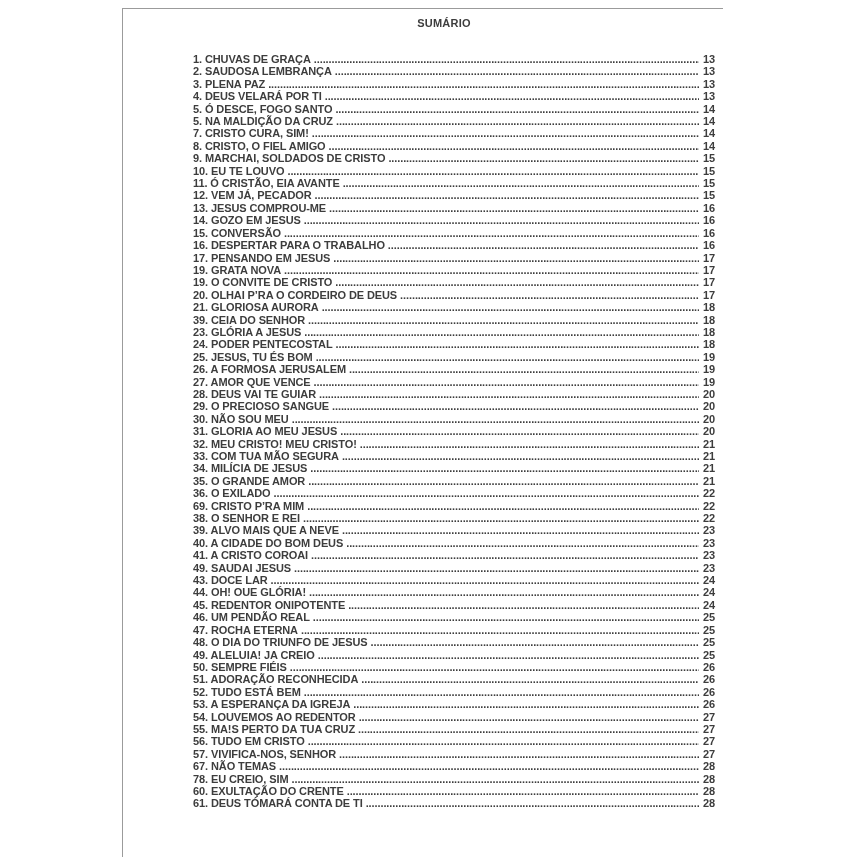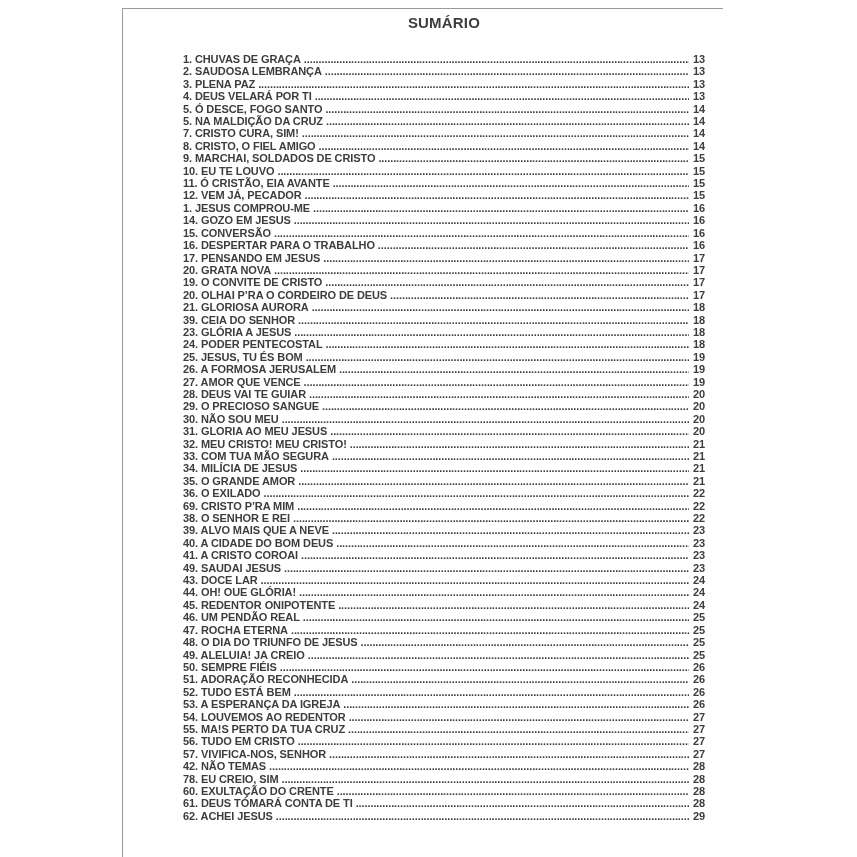--- a/index.html
+++ b/index.html
@@ -28,28 +28,29 @@
     border-left: 1px solid var(--border);
     pointer-events: none;
   }
   .content {
     position: absolute;
     left: 183px; top: 14px;
     width: 522px;
   }
   .page-title {
     text-align: center;
-    font-size: 15px;
+    font-size: 11px;
     line-height: 18px;
     font-weight: bold;
     letter-spacing: 0.2px;
     margin-bottom: 21px;
   }
   .toc {
     width: 100%;
+    margin-left: 10px;
   }
   .row {
     display: flex;
     align-items: baseline;
     font-size: 11px;
     font-weight: bold;
     line-height: 12.4px;
     letter-spacing: -0.1px;
     white-space: nowrap;
   }
@@ -147,21 +148,21 @@
     <span class="pg">15</span>
   </div>
 
   <div class="row">
     <span class="label">12. VEM JÁ, PECADOR</span>
     <span class="dots"></span>
     <span class="pg">15</span>
   </div>
 
   <div class="row">
-    <span class="label">1. JESUS COMPROU-ME</span>
+    <span class="label">13. JESUS COMPROU-ME</span>
     <span class="dots"></span>
     <span class="pg">16</span>
   </div>
 
   <div class="row">
     <span class="label">14. GOZO EM JESUS</span>
     <span class="dots"></span>
     <span class="pg">16</span>
   </div>
 
@@ -177,21 +178,21 @@
     <span class="pg">16</span>
   </div>
 
   <div class="row">
     <span class="label">17. PENSANDO EM JESUS</span>
     <span class="dots"></span>
     <span class="pg">17</span>
   </div>
 
   <div class="row">
-    <span class="label">20. GRATA NOVA</span>
+    <span class="label">19. GRATA NOVA</span>
     <span class="dots"></span>
     <span class="pg">17</span>
   </div>
 
   <div class="row">
     <span class="label">19. O CONVITE DE CRISTO</span>
     <span class="dots"></span>
     <span class="pg">17</span>
   </div>
 
@@ -417,21 +418,21 @@
     <span class="pg">27</span>
   </div>
 
   <div class="row">
     <span class="label">57. VIVIFICA-NOS, SENHOR</span>
     <span class="dots"></span>
     <span class="pg">27</span>
   </div>
 
   <div class="row">
-    <span class="label">42. NÃO TEMAS</span>
+    <span class="label">67. NÃO TEMAS</span>
     <span class="dots"></span>
     <span class="pg">28</span>
   </div>
 
   <div class="row">
     <span class="label">78. EU CREIO, SIM</span>
     <span class="dots"></span>
     <span class="pg">28</span>
   </div>
 
@@ -440,20 +441,15 @@
     <span class="dots"></span>
     <span class="pg">28</span>
   </div>
 
   <div class="row">
     <span class="label">61. DEUS TÓMARÁ CONTA DE TI</span>
     <span class="dots"></span>
     <span class="pg">28</span>
   </div>
 
-  <div class="row">
-    <span class="label">62. ACHEI JESUS</span>
-    <span class="dots"></span>
-    <span class="pg">29</span>
-  </div>
 </div>
   </div>
 </div>
 
 </body></html>

